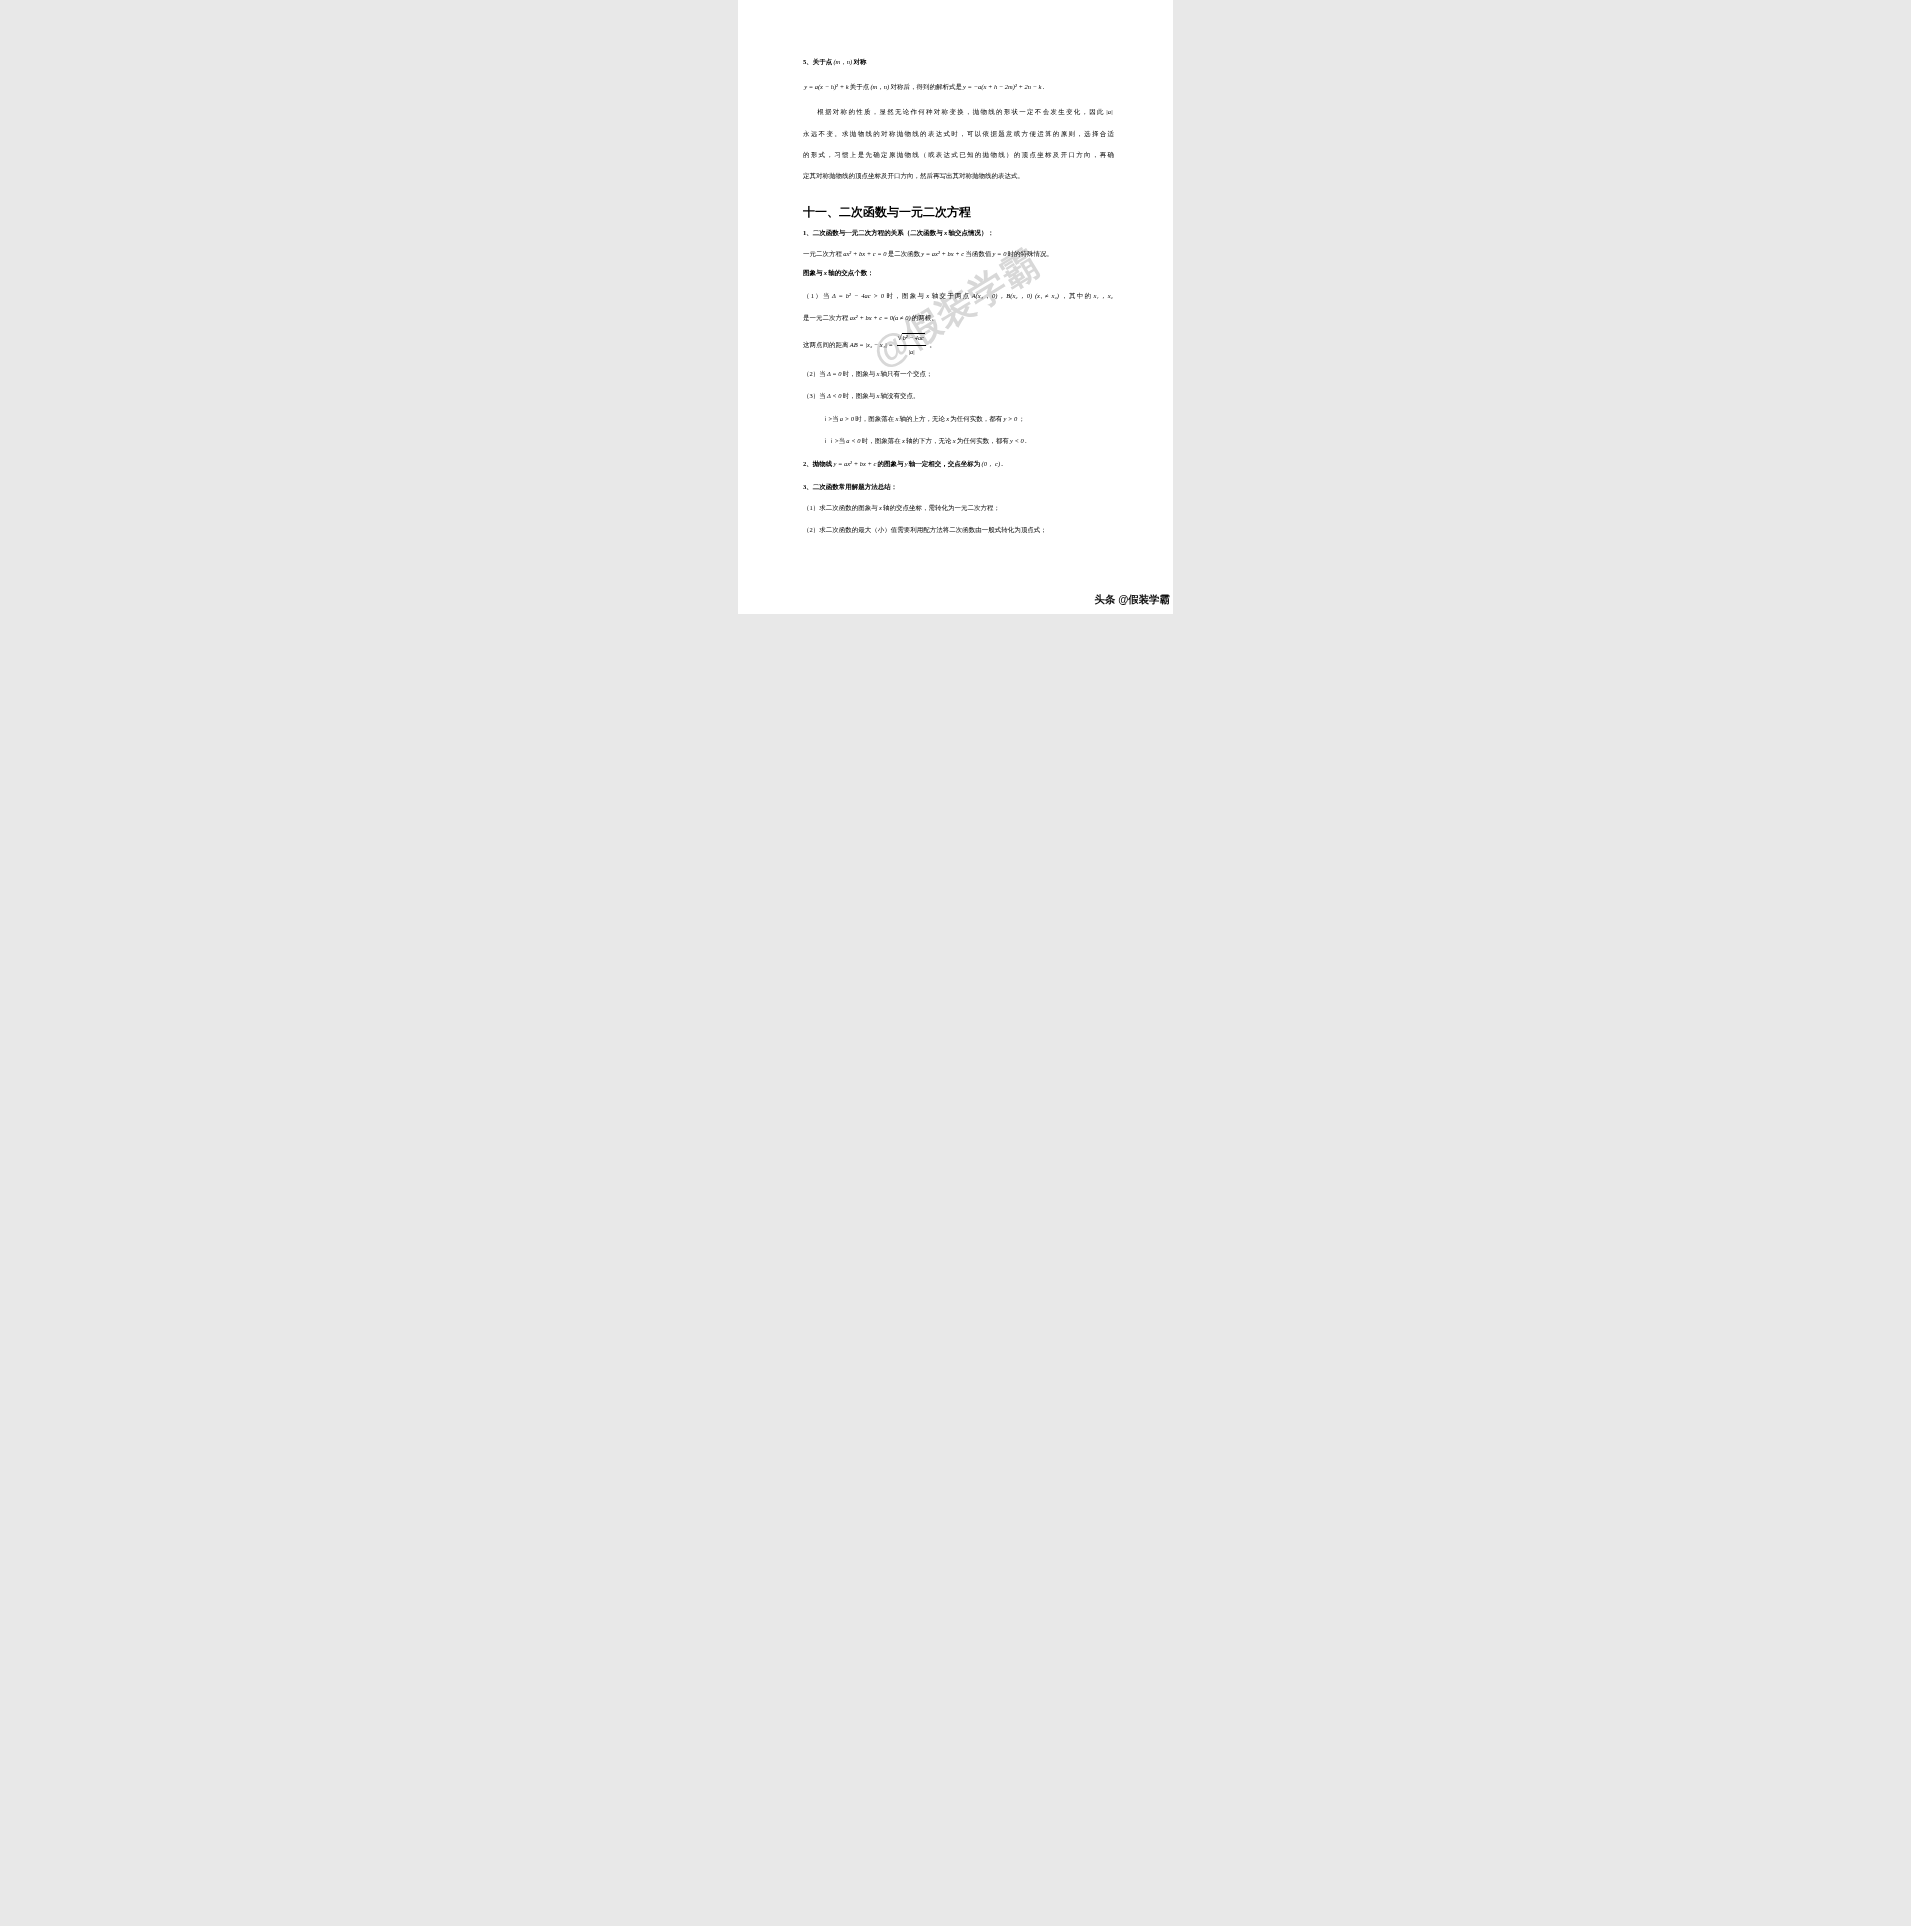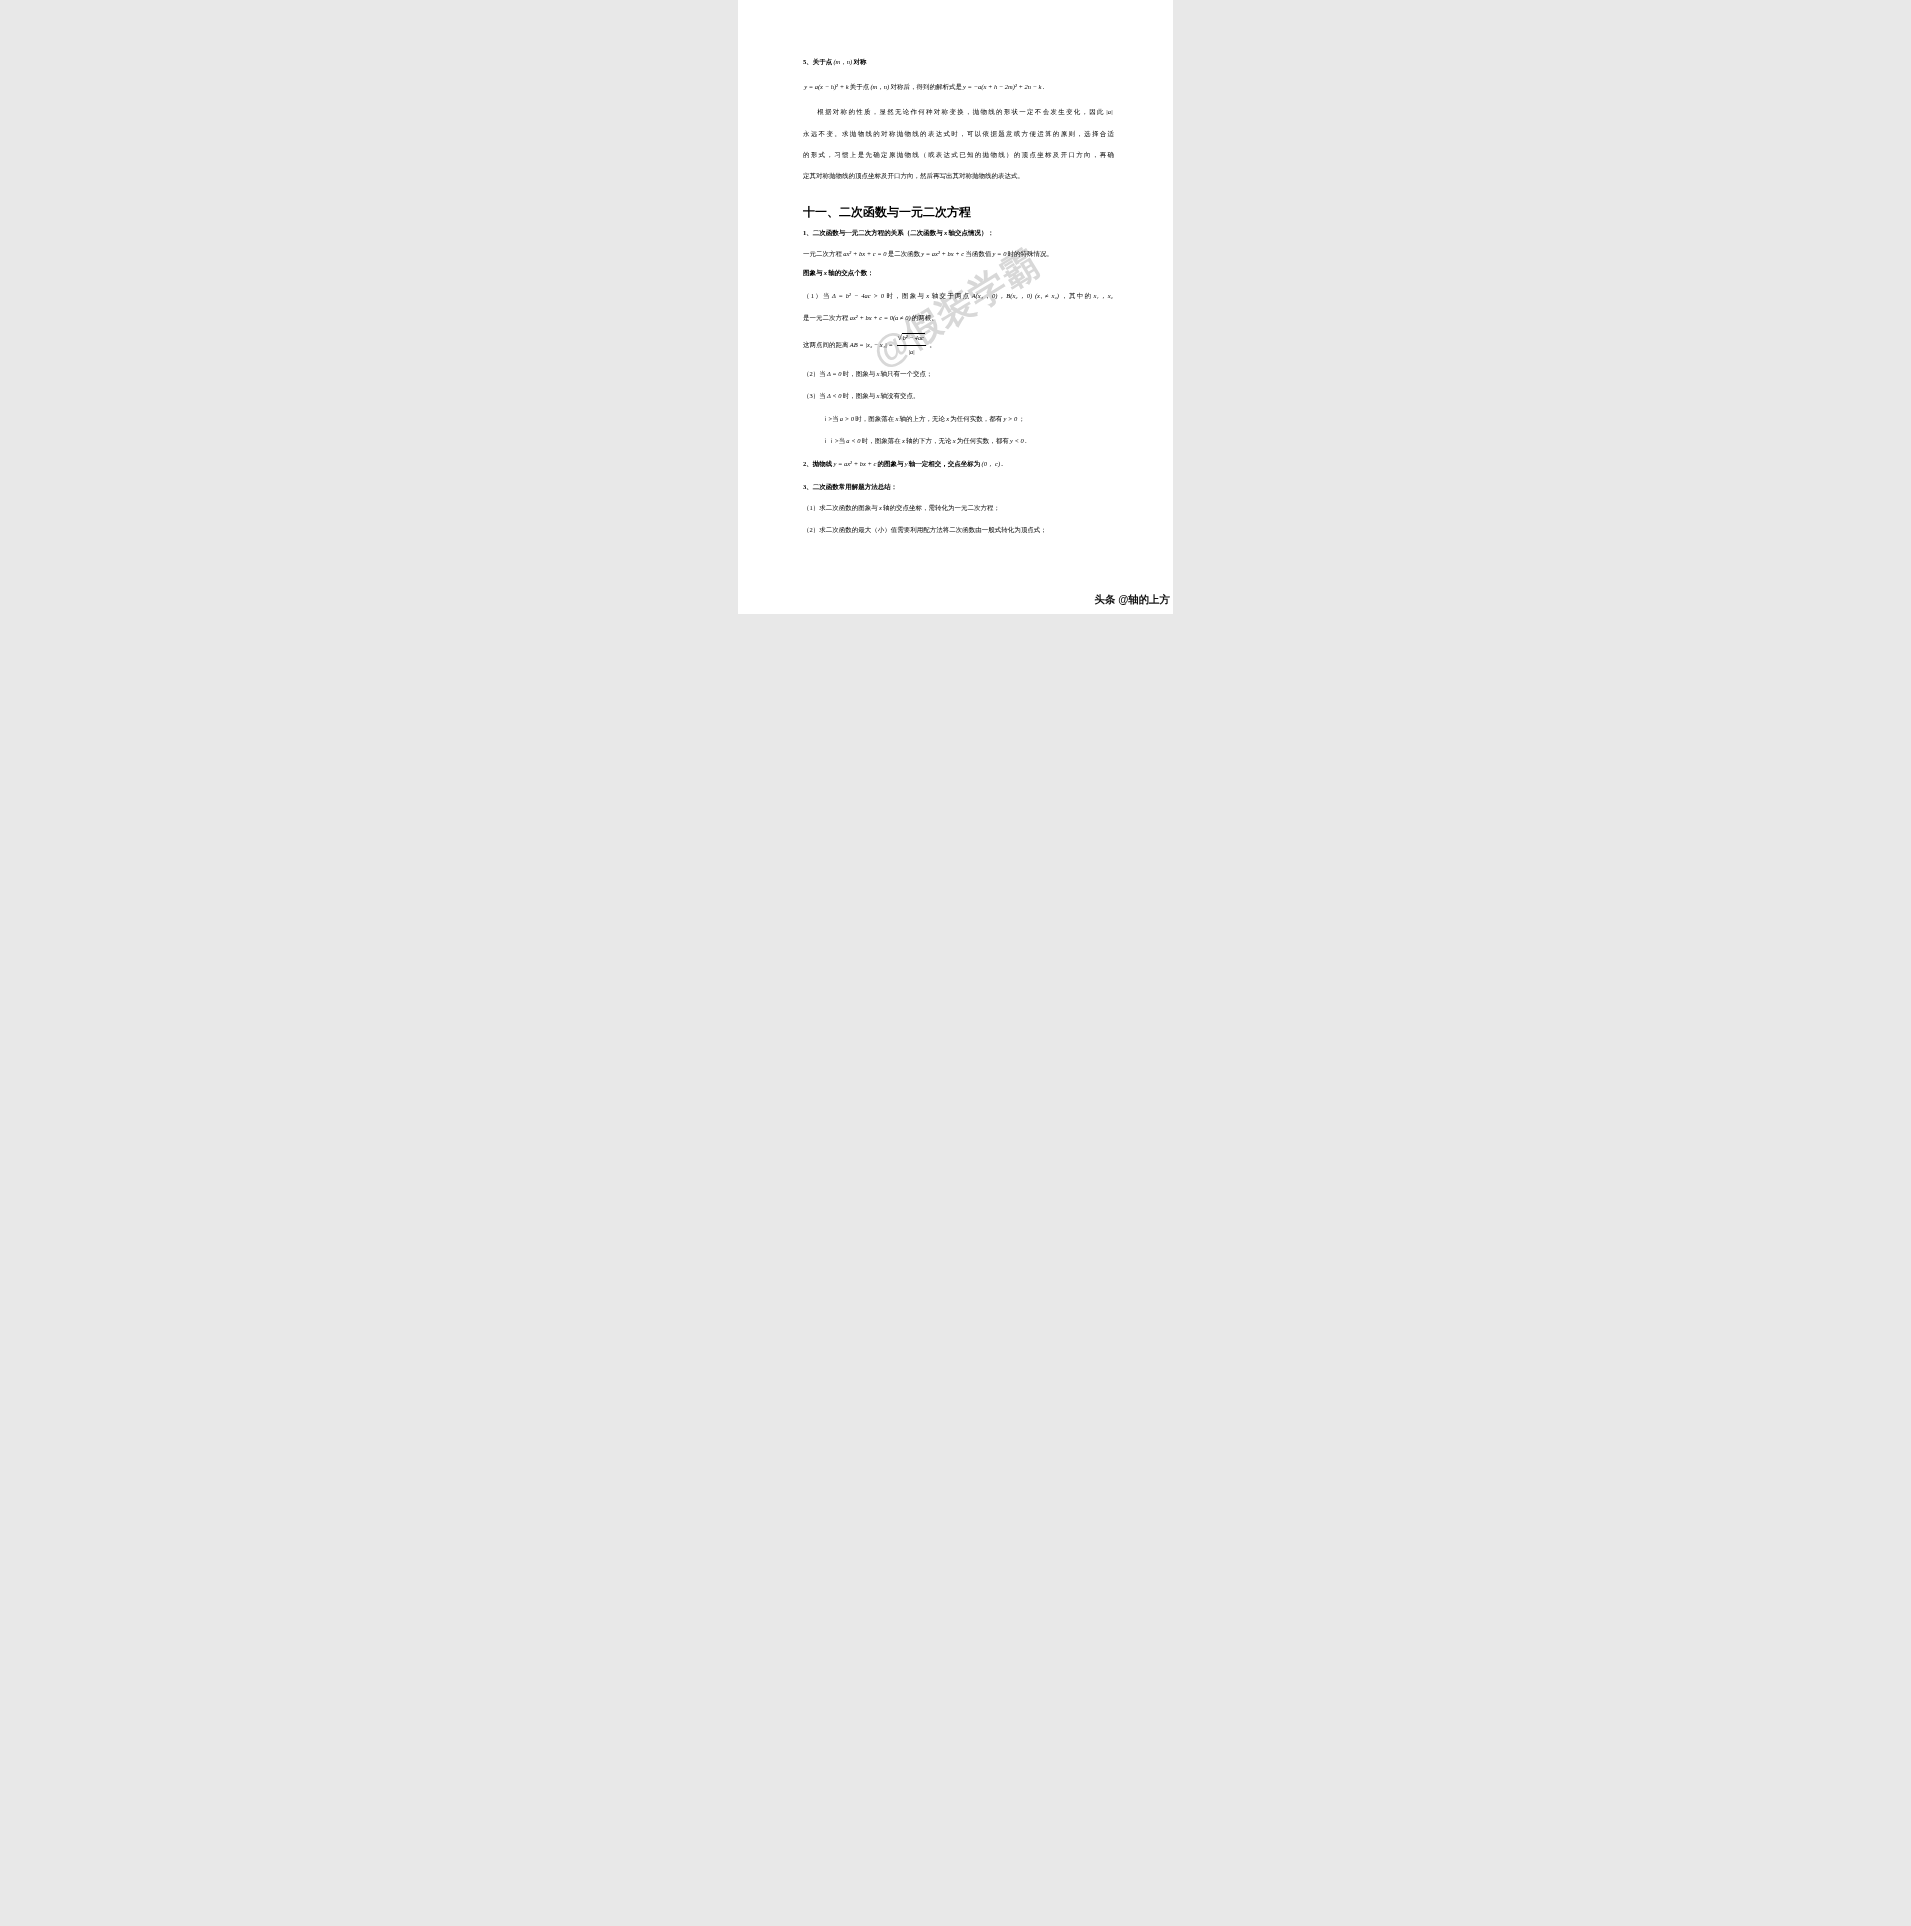--- a/index.html
+++ b/index.html
@@ -141,16 +141,16 @@
     <div class="line" style="top:458px"><span class="b">2、抛物线</span><span class="m">y = ax² + bx + c</span><span class="b">的图象与</span><span class="m">y</span><span class="b">轴一定相交，交点坐标为</span><span class="m">(0， c)</span><span class="b">.</span></div>
 
     <div class="line b" style="top:481px">3、二次函数常用解题方法总结：</div>
 
     <div class="line" style="top:502px"><span>（1）求二次函数的图象与</span><span class="m">x</span><span>轴的交点坐标，需转化为一元二次方程；</span></div>
 
     <div class="line" style="top:524px">（2）求二次函数的最大（小）值需要利用配方法将二次函数由一般式转化为顶点式；</div>
 
   </div>
 
-  <div class="footer">头条 @轴的上方</div>
+  <div class="footer">头条 @假装学霸</div>
 
 </div>
 
 
 </body></html>

